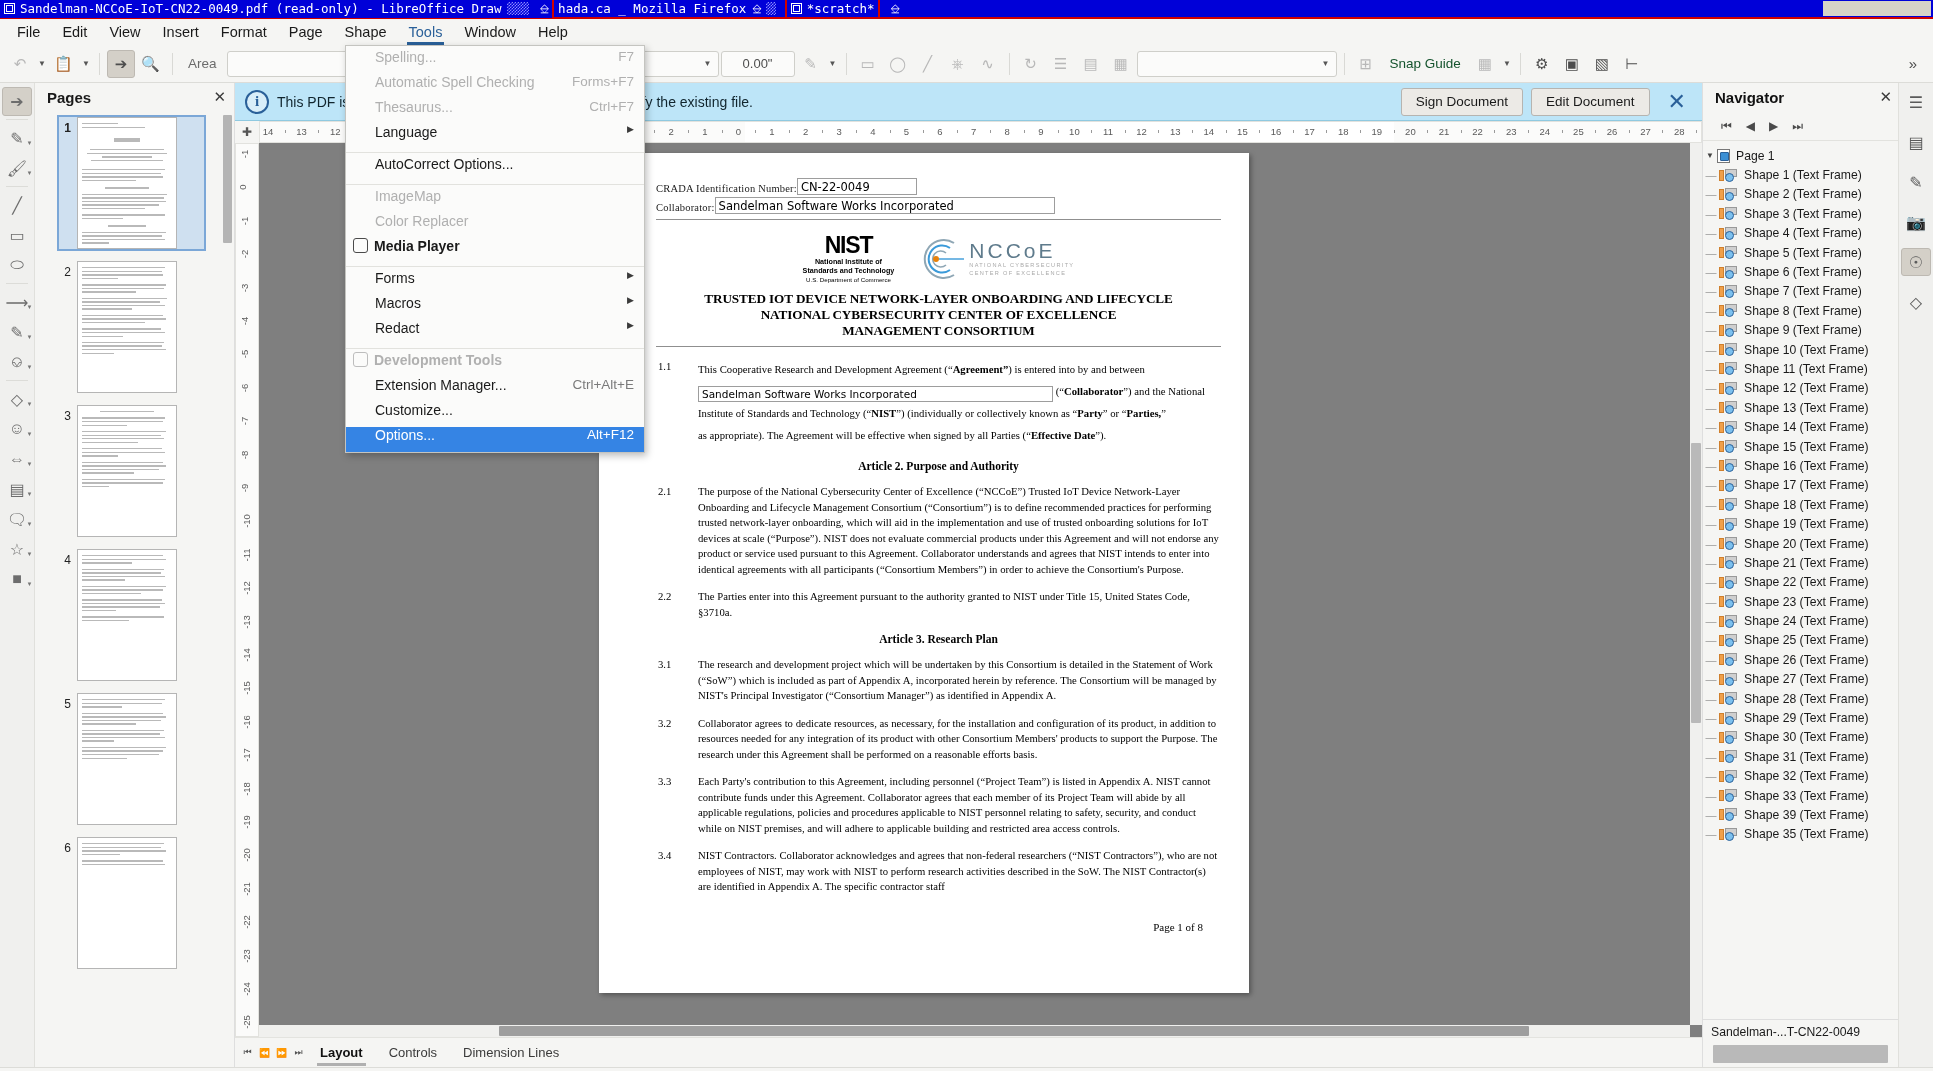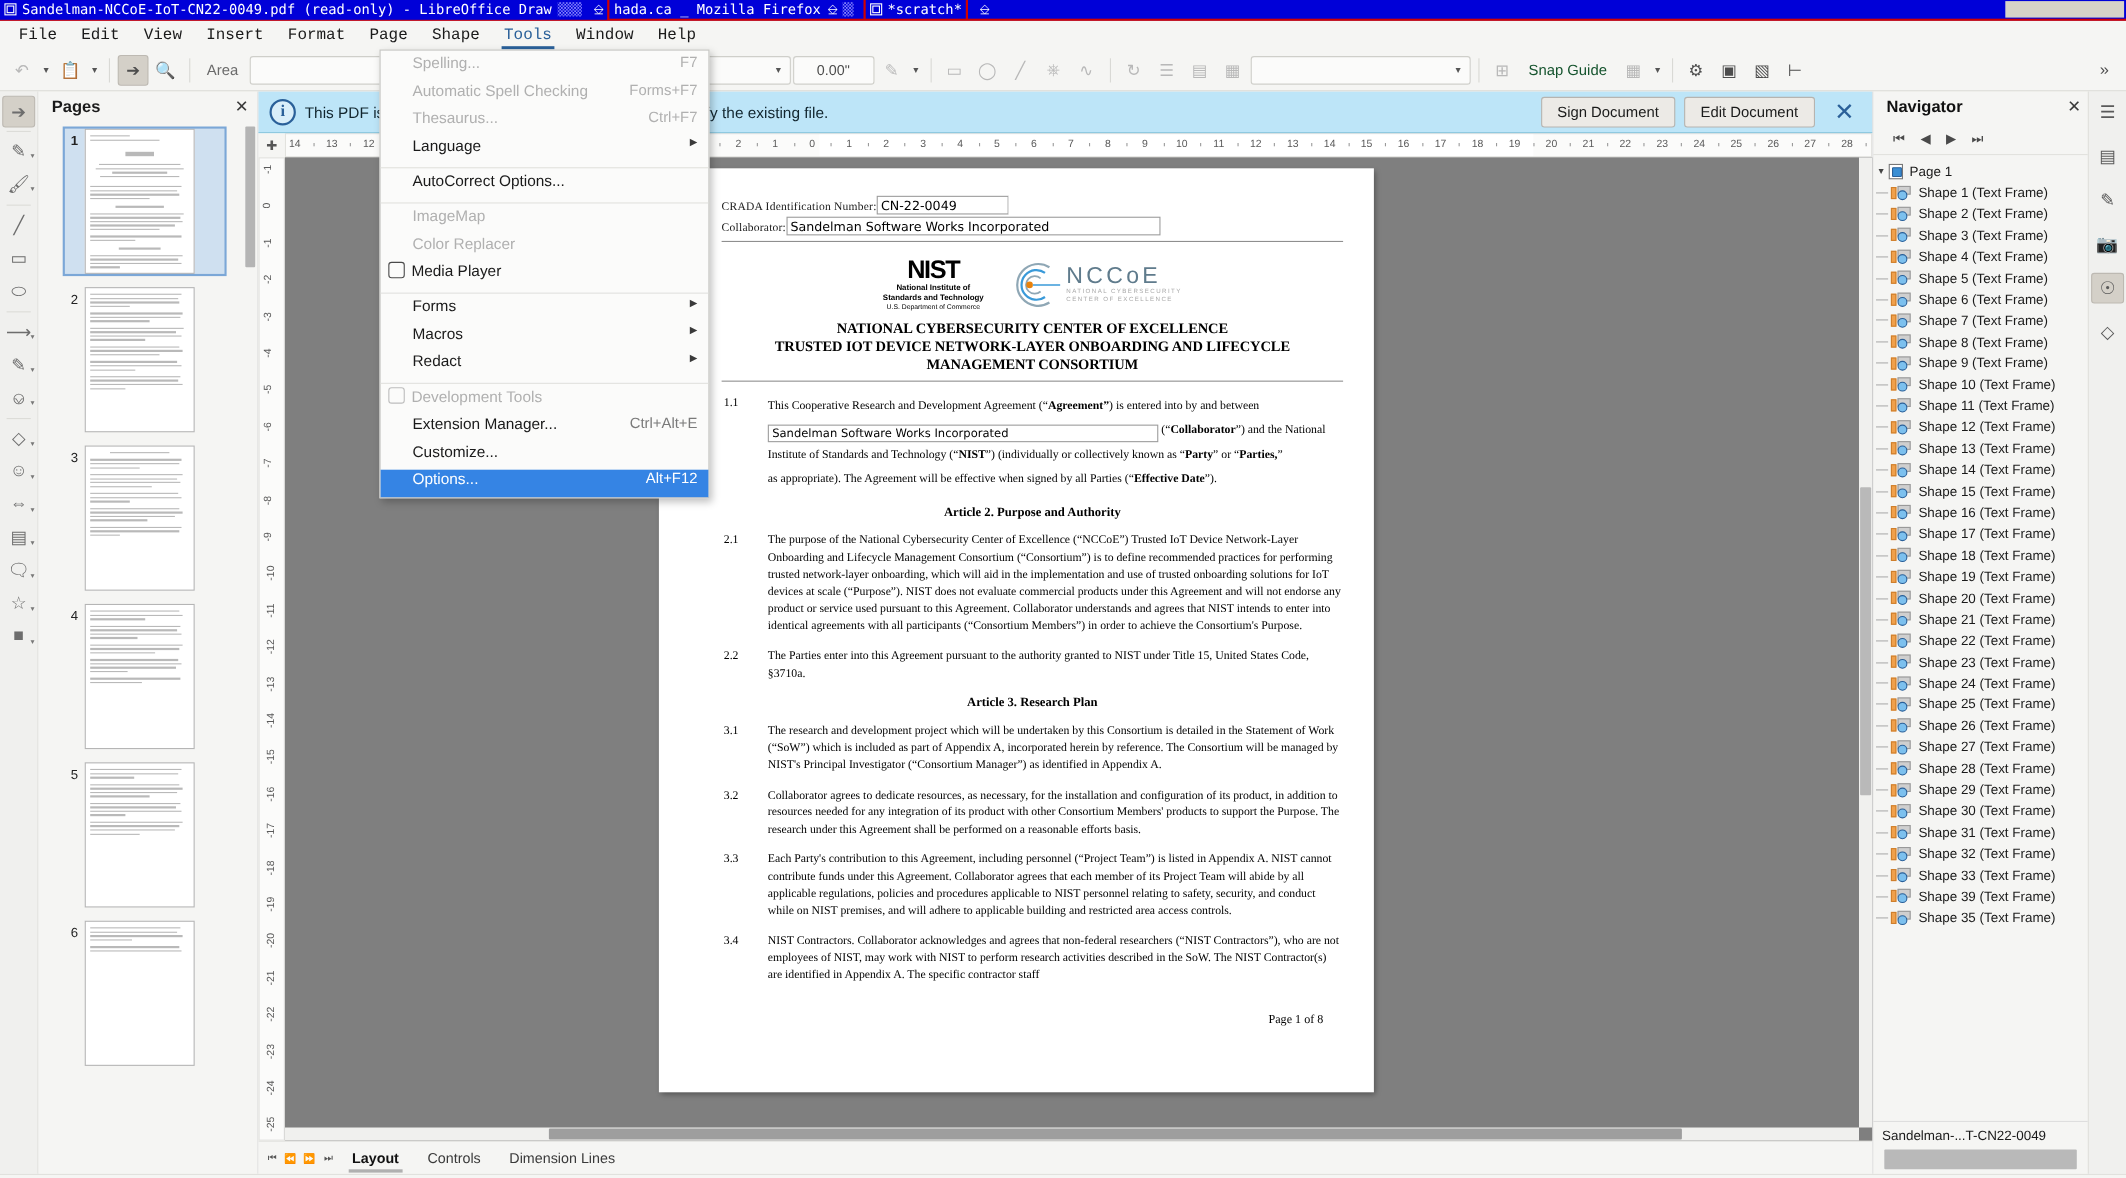--- a/index.html
+++ b/index.html
@@ -34,21 +34,21 @@
     background-size: 3px 3px; background-position: 0 0, 1.5px 1.5px;
   }
   .wm-blank { flex: 1; }
   .wm-tray { width: 108px; height: 15px; background: #d6d2c8; margin-right: 2px; }
 
   
   #menubar {
     height: 26px; background: #f5f5f3; display: flex; align-items: stretch;
     font-size: 14.5px; color: #1a1a1a; padding-left: 6px; position: relative; z-index: 60;
   }
-  .menu-item { padding: 12px 11px; display: flex; align-items: center; cursor: default; position: relative; font-family: Liberation Mono, monospace; }
+  .menu-item { padding: 12px 11px; display: flex; align-items: center; cursor: default; position: relative; }
   .menu-item.open { color: #2a6099; }
   .menu-item.open::after {
     content: ""; position: absolute; left: 9px; right: 9px; bottom: 0; height: 3px; background: #2a6099;
   }
 
   
   #toolbar {
     height: 38px; background: #f5f5f3; display: flex; align-items: center;
     padding: 0 6px; border-bottom: 1px solid #dcdcd8; gap: 2px; position: relative; z-index: 10;
   }
@@ -245,21 +245,21 @@
   
   #toolsmenu {
     position: absolute; left: 345px; top: 45px; width: 300px; background: #fbfbfa;
     border: 1px solid #c4c4c0; box-shadow: 2px 3px 7px rgba(0,0,0,.25); z-index: 100;
     padding: 3px 0 0 0; font-size: 14px;
   }
   .mi { height: 25px; display: flex; align-items: flex-start; padding: 0 10px 0 0; color: #1a1a1a; position: relative; }
   .mi .chk { width: 15px; height: 15px; border: 1.5px solid #4a4a4a; border-radius: 3px; margin: 0 6px 0 7px; flex: none; }
   .mi .chk.dim { border-color: #bdbdbd; }
   .mi .lbl { flex: 1; padding-left: 29px; }
-  .mi .lbl.withchk { padding-left: 0; }
+  .mi .lbl.withchk { padding-left: 0; font-weight: bold; }
   .mi .acc { color: #7a7a7a; font-size: 13.5px; }
   .mi.dis .lbl, .mi.dis .acc { color: #b0b0b0; }
   .mi.sel { background: #3584e4; }
   .mi.sel .lbl, .mi.sel .acc { color: #ffffff; }
   .mi .arrow { font-size: 9px; color: #3a3a3a; }
   .msep { height: 1px; background: #e2e2de; margin: 3px 0; }
 </style>
 </head>
 <body>
 
@@ -683,22 +683,22 @@
                 </svg>
                 <div>
                   <div class="nccoe-word">NCCoE</div>
                   <div class="nccoe-sub">NATIONAL CYBERSECURITY</div>
                   <div class="nccoe-sub">CENTER OF EXCELLENCE</div>
                 </div>
               </div>
             </div>
 
             <div id="doctitle">
+              <div>TRUSTED IOT DEVICE NETWORK-LAYER ONBOARDING AND LIFECYCLE</div>
               <div>NATIONAL CYBERSECURITY CENTER OF EXCELLENCE</div>
-              <div>TRUSTED IOT DEVICE NETWORK-LAYER ONBOARDING AND LIFECYCLE</div>
               <div>MANAGEMENT CONSORTIUM</div>
             </div>
             <div id="titlerule"></div>
 
             <div class="para loose" style="">
               <span class="n">1.1</span>
               <span class="t">
                 <span>This Cooperative Research and Development Agreement (“</span><b>Agreement”</b><span>) is entered into by and between</span><br>
                 <span class="inlinebox">Sandelman Software Works Incorporated</span>
                 <span>(“</span><b>Collaborator</b><span>”) and the National</span><br>

